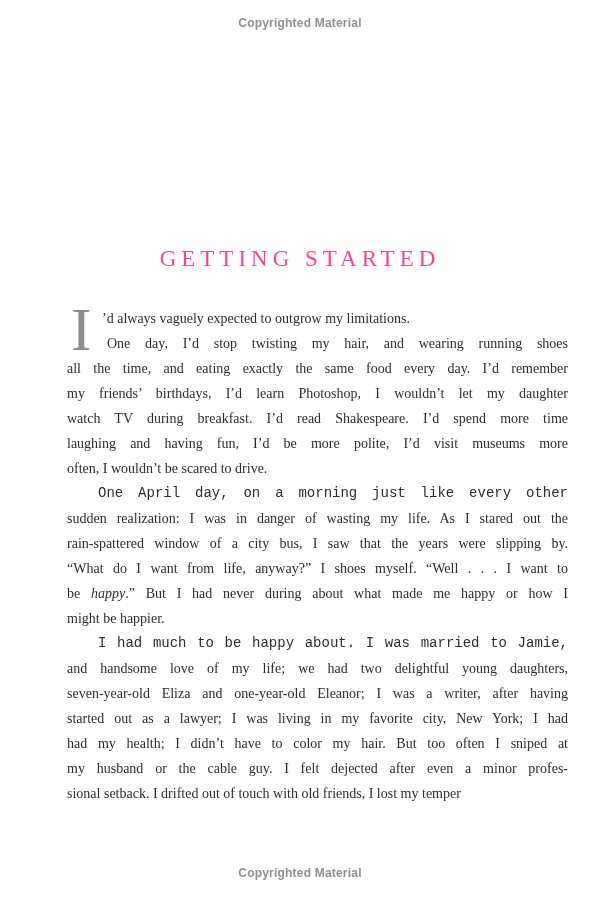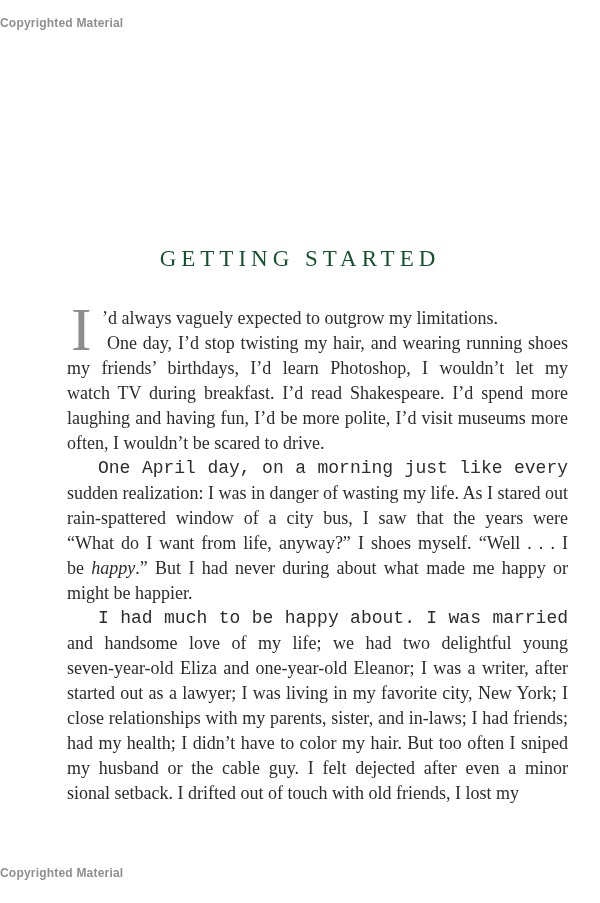--- a/index.html
+++ b/index.html
@@ -12,54 +12,54 @@
     width: 600px;
     height: 903px;
     background: #ffffff;
     overflow: hidden;
     font-family: "Liberation Serif", serif;
   }
   .notice {
     position: absolute;
     left: 0;
     width: 600px;
-    text-align: left;
+    text-align: center;
     font-family: "Liberation Sans", sans-serif;
     font-weight: bold;
     font-size: 12px;
     color: #8f8f8f;
     letter-spacing: 0.2px;
   }
   .notice-top { top: 16px; }
   .notice-bottom { top: 866px; }
   .chapter-title {
     position: absolute;
     top: 231px;
     left: 0;
     width: 600px;
     text-align: center;
     font-size: 23px;
     font-weight: normal;
     letter-spacing: 5px;
-    color: #14532d;
+    color: #ec4899;
   }
   .drop-cap {
     position: absolute;
     left: 71px;
     top: 306px;
     font-size: 62px;
     line-height: 46px;
     color: #8d8d8f;
   }
   .text-block {
     position: absolute;
     left: 67px;
     top: 306px;
     width: 501px;
-    font-size: 18px;
+    font-size: 14px;
     line-height: 25px;
     color: #2e2c2a;
   }
   .line {
     height: 25px;
     overflow: hidden;
   }
   .line.just {
     text-align: justify;
     text-align-last: justify;
@@ -76,35 +76,35 @@
 
   <div class="notice notice-top">Copyrighted Material</div>
 
   <h1 class="chapter-title">GETTING STARTED</h1>
 
   <div class="drop-cap">I</div>
 
   <div class="text-block" id="text-block">
       <div class="line l-first"><span>’d always vaguely expected to outgrow my limitations.</span></div>
       <div class="line l-second just"><span>One day, I’d stop twisting my hair, and wearing running shoes</span></div>
+      <div class="line just"><span>all the time, and eating exactly the same food every day. I’d remember</span></div>
       <div class="line just"><span>my friends’ birthdays, I’d learn Photoshop, I wouldn’t let my daughter</span></div>
       <div class="line just"><span>watch TV during breakfast. I’d read Shakespeare. I’d spend more time</span></div>
       <div class="line just"><span>laughing and having fun, I’d be more polite, I’d visit museums more</span></div>
       <div class="line"><span>often, I wouldn’t be scared to drive.</span></div>
       <div class="line l-indent just"><span>One April day, on a morning just like every other morning, I had a</span></div>
       <div class="line just"><span>sudden realization: I was in danger of wasting my life. As I stared out the</span></div>
       <div class="line just"><span>rain-spattered window of a city bus, I saw that the years were slipping by.</span></div>
       <div class="line just"><span>“What do I want from life, anyway?” I shoes myself. “Well . . . I want to</span></div>
       <div class="line just"><span>be </span><i>happy</i><span>.” But I had never during about what made me happy or how I</span></div>
       <div class="line"><span>might be happier.</span></div>
       <div class="line l-indent just"><span>I had much to be happy about. I was married to Jamie, the tall, dark,</span></div>
       <div class="line just"><span>and handsome love of my life; we had two delightful young daughters,</span></div>
       <div class="line just"><span>seven-year-old Eliza and one-year-old Eleanor; I was a writer, after having</span></div>
       <div class="line just"><span>started out as a lawyer; I was living in my favorite city, New York; I had</span></div>
-      <div class="line just"><span>close relationships with my parents, sister, and in-laws; I had friends; I</span></div>
       <div class="line just"><span>had my health; I didn’t have to color my hair. But too often I sniped at</span></div>
       <div class="line just"><span>my husband or the cable guy. I felt dejected after even a minor profes-</span></div>
       <div class="line"><span>sional setback. I drifted out of touch with old friends, I lost my temper</span></div>
     </div>
 
   <div class="notice notice-bottom">Copyrighted Material</div>
 
 </div>
 
 </body></html>

